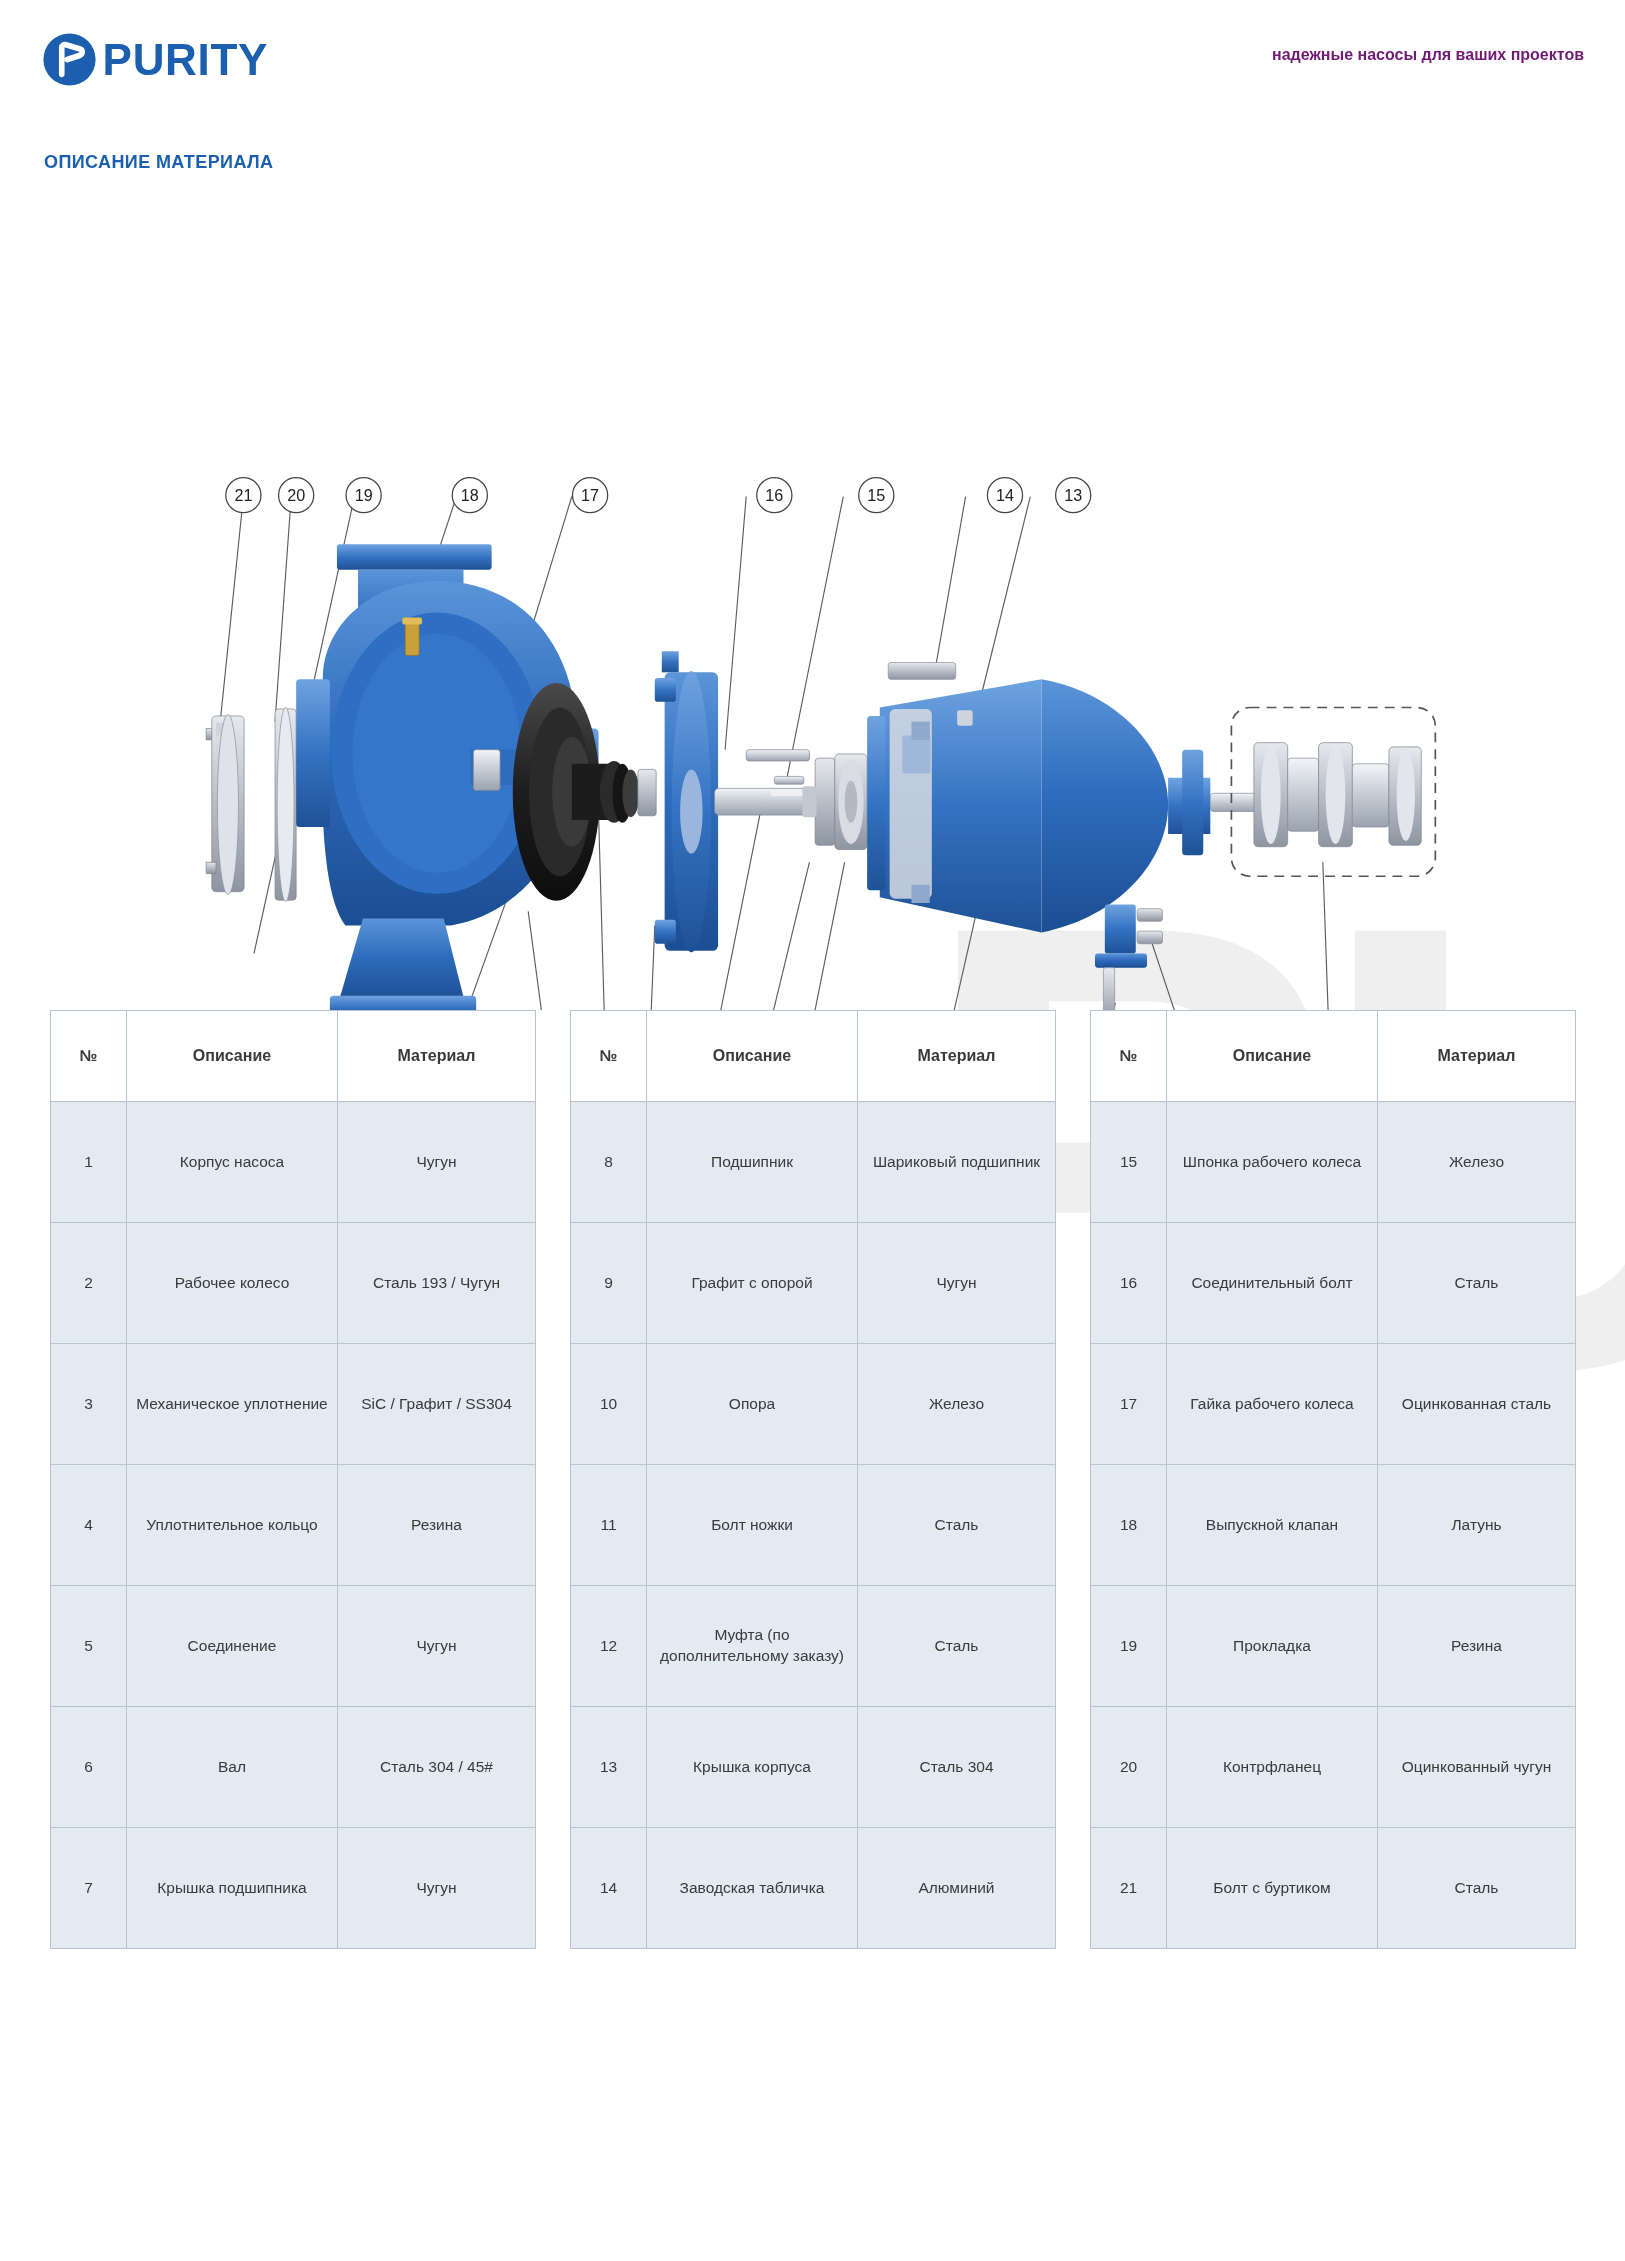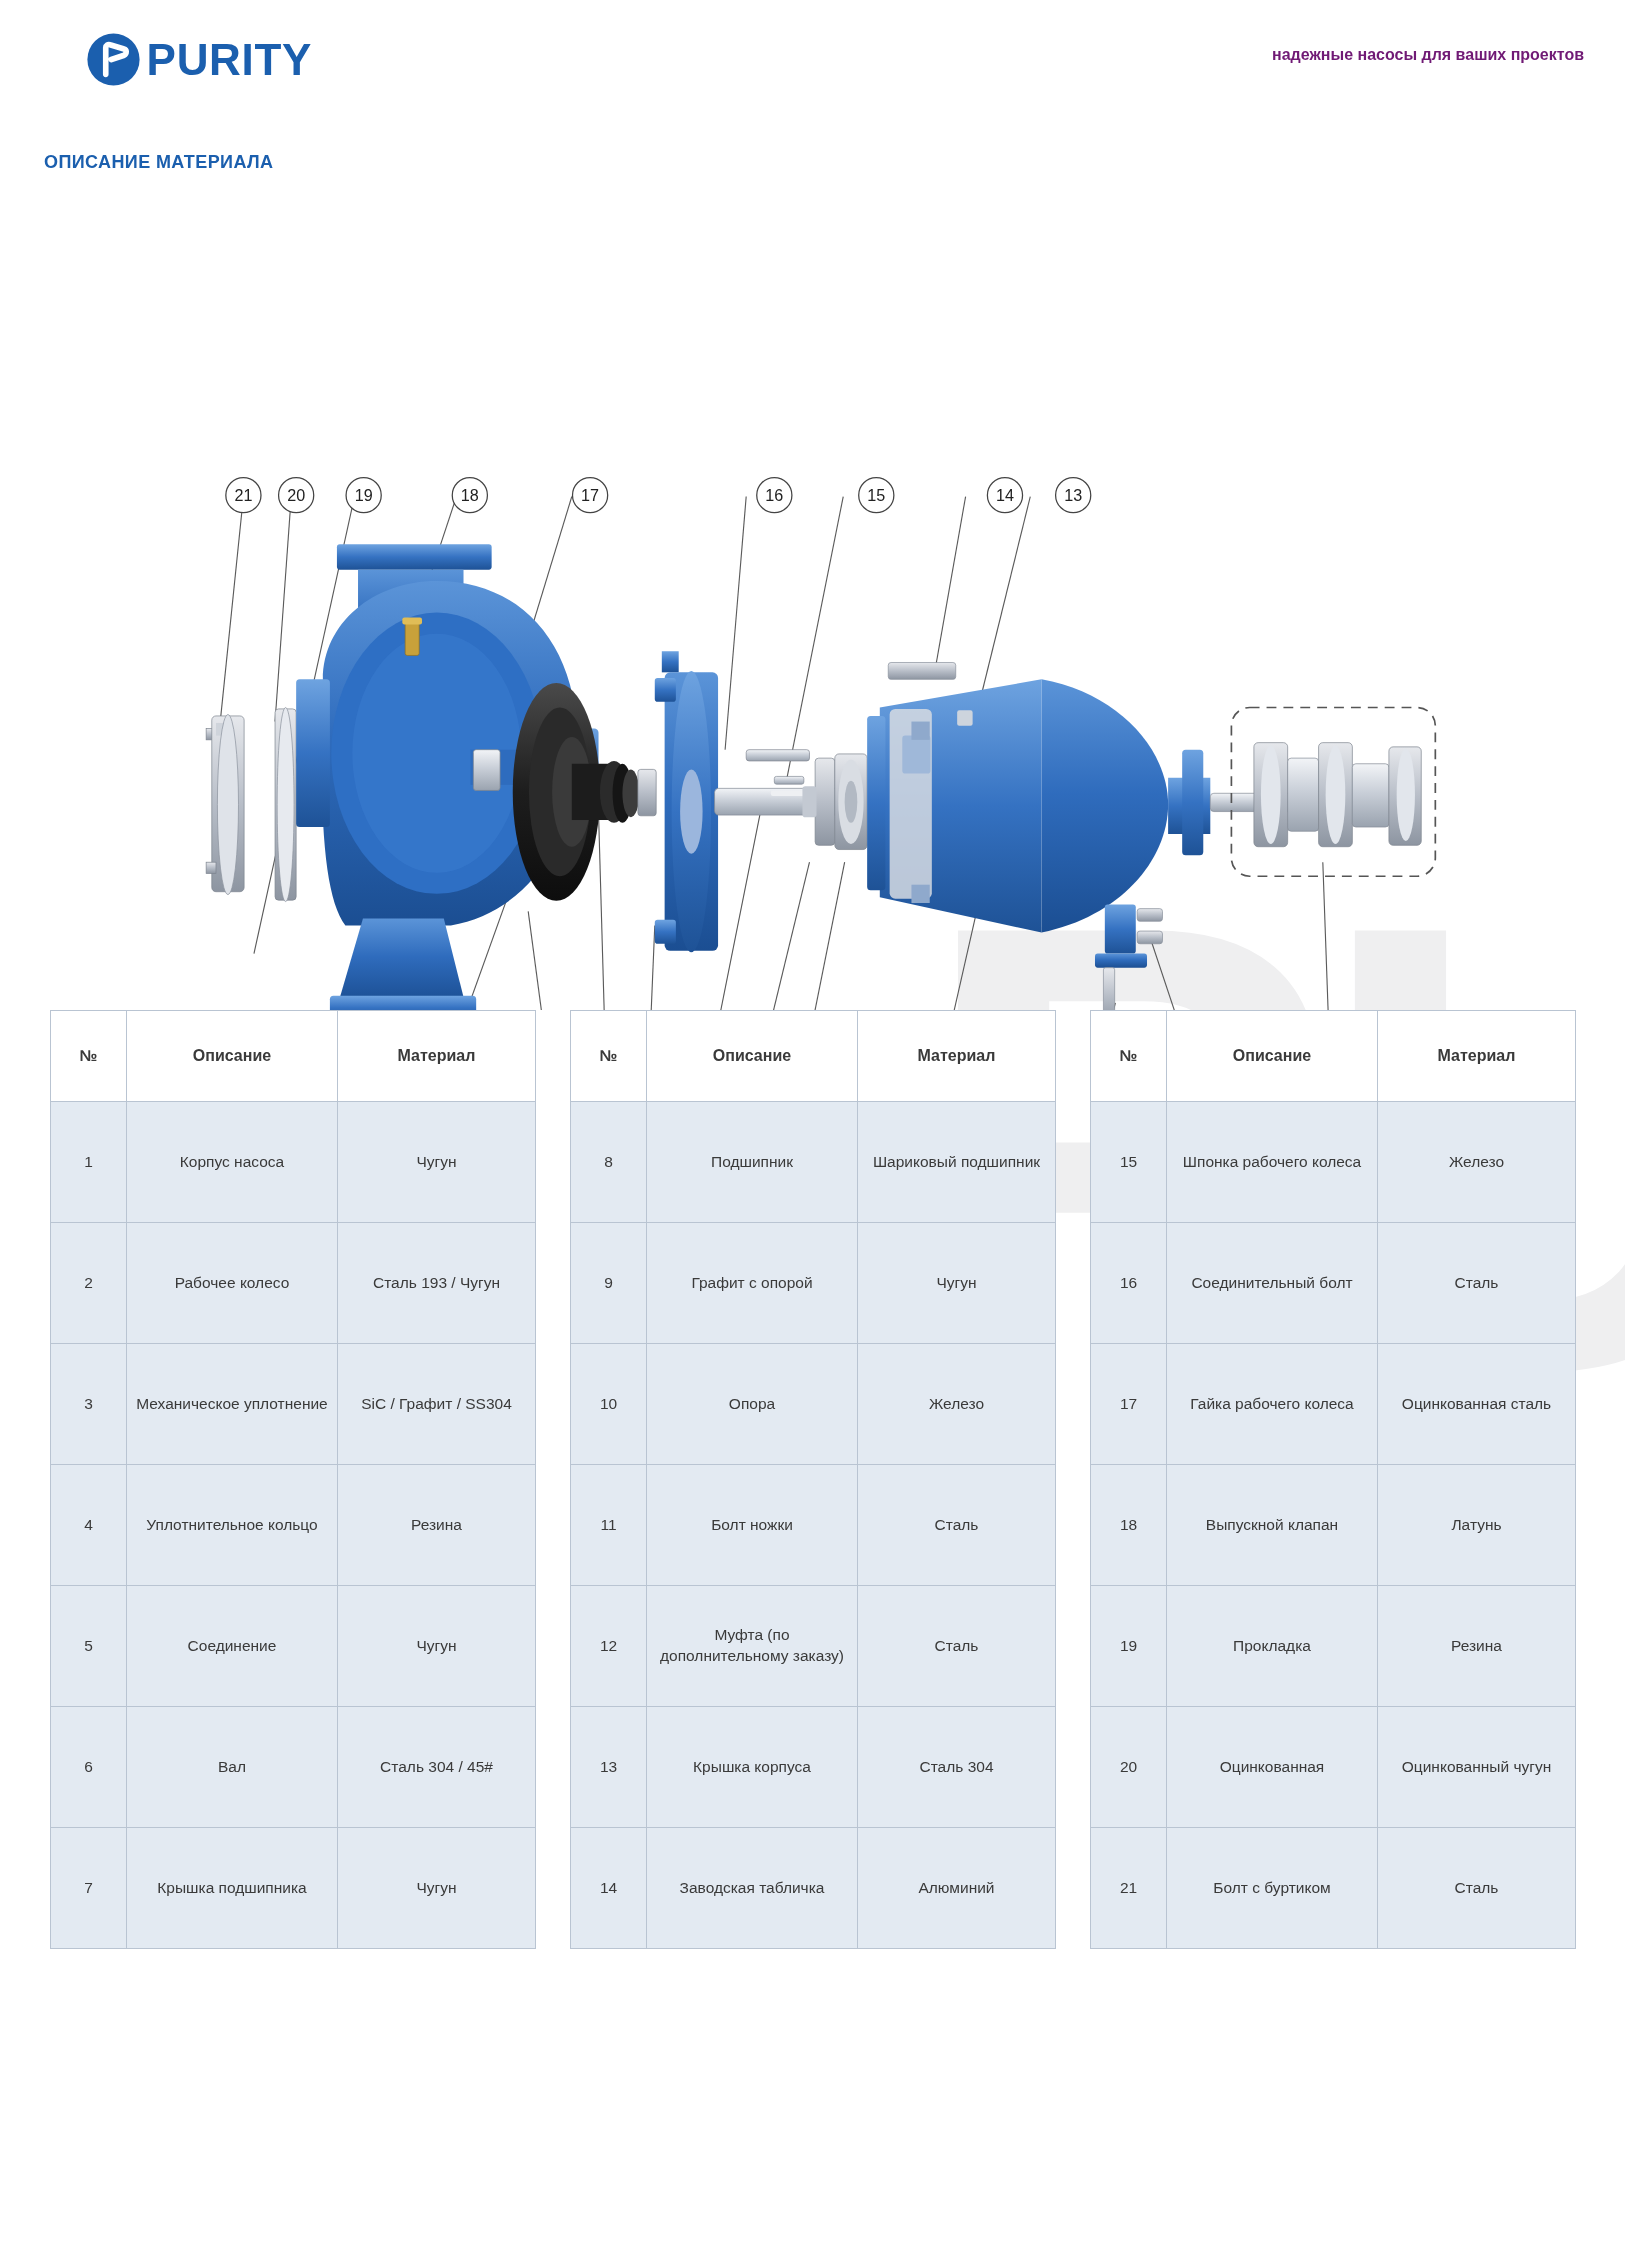--- a/index.html
+++ b/index.html
@@ -32,21 +32,20 @@
 
   
   .header {
     position: relative;
     z-index: 3;
     height: 127px;
     padding: 32px 42px 0 42px;
     display: flex;
     align-items: flex-start;
     justify-content: space-between;
-    margin-left: 44px;
   }
   .logo-wrap { display: flex; align-items: center; }
   .logo-mark {
     width: 55px; height: 55px;
     position: relative;
     margin-right: 5.6px;
   }
   .logo-text {
     font-size: 44px;
     font-weight: bold;
@@ -564,21 +563,21 @@
         <td>Выпускной клапан</td>
         <td>Латунь</td>
       </tr>
       <tr>
         <td>19</td>
         <td>Прокладка</td>
         <td>Резина</td>
       </tr>
       <tr>
         <td>20</td>
-        <td>Оцинкованная</td>
+        <td>Контрфланец</td>
         <td>Оцинкованный чугун</td>
       </tr>
       <tr>
         <td>21</td>
         <td>Болт с буртиком</td>
         <td>Сталь</td>
       </tr>
     </tbody>
   </table>
 

